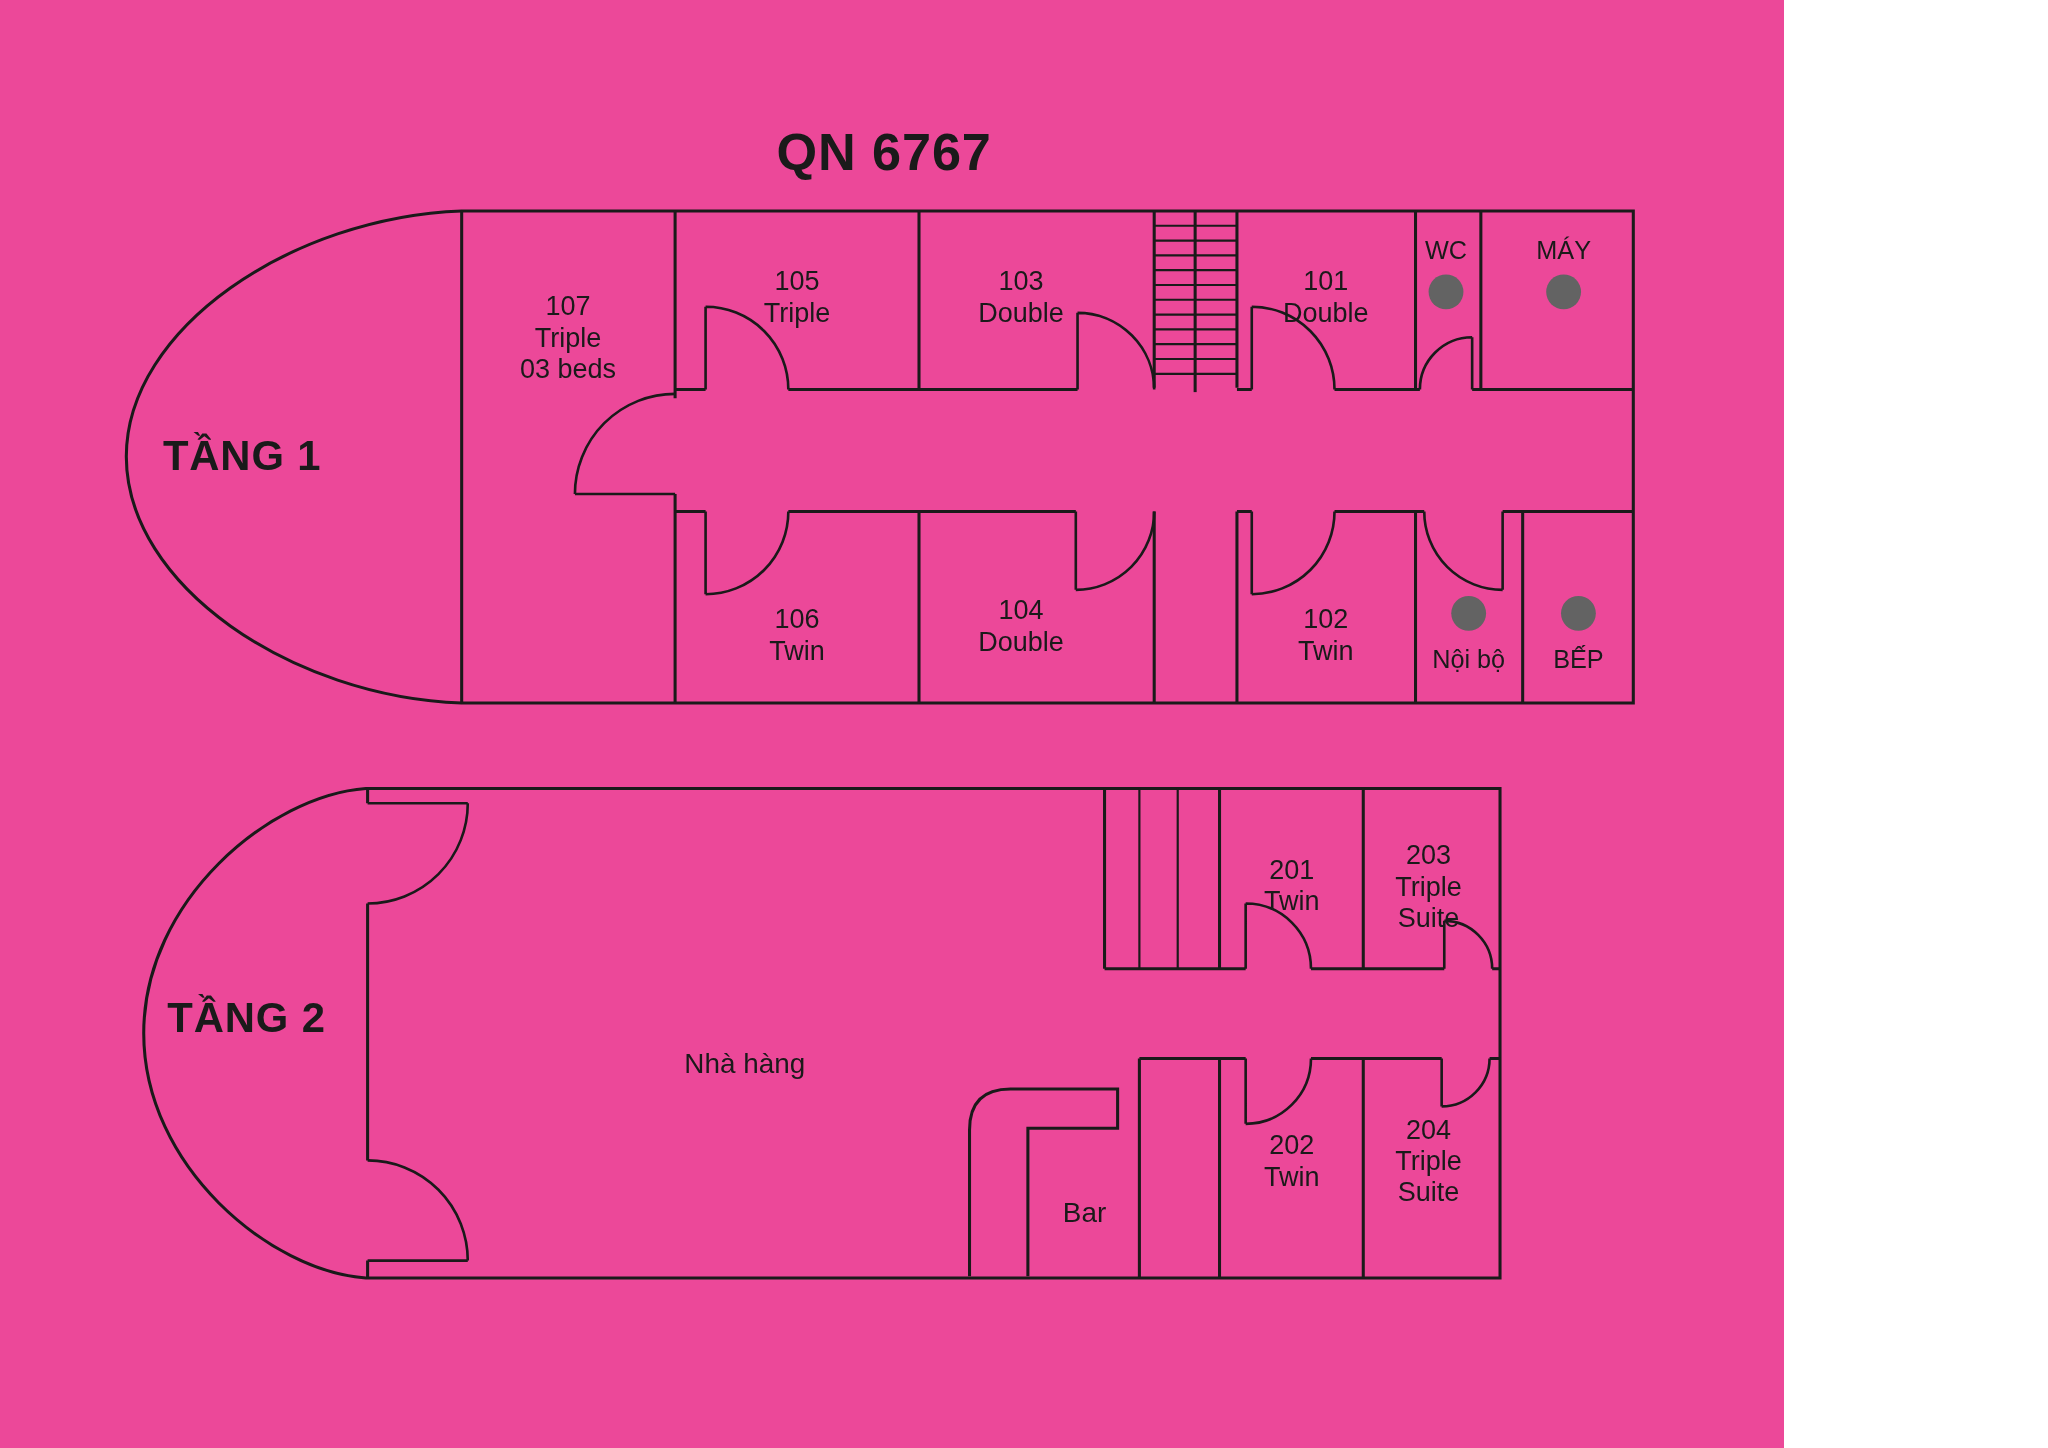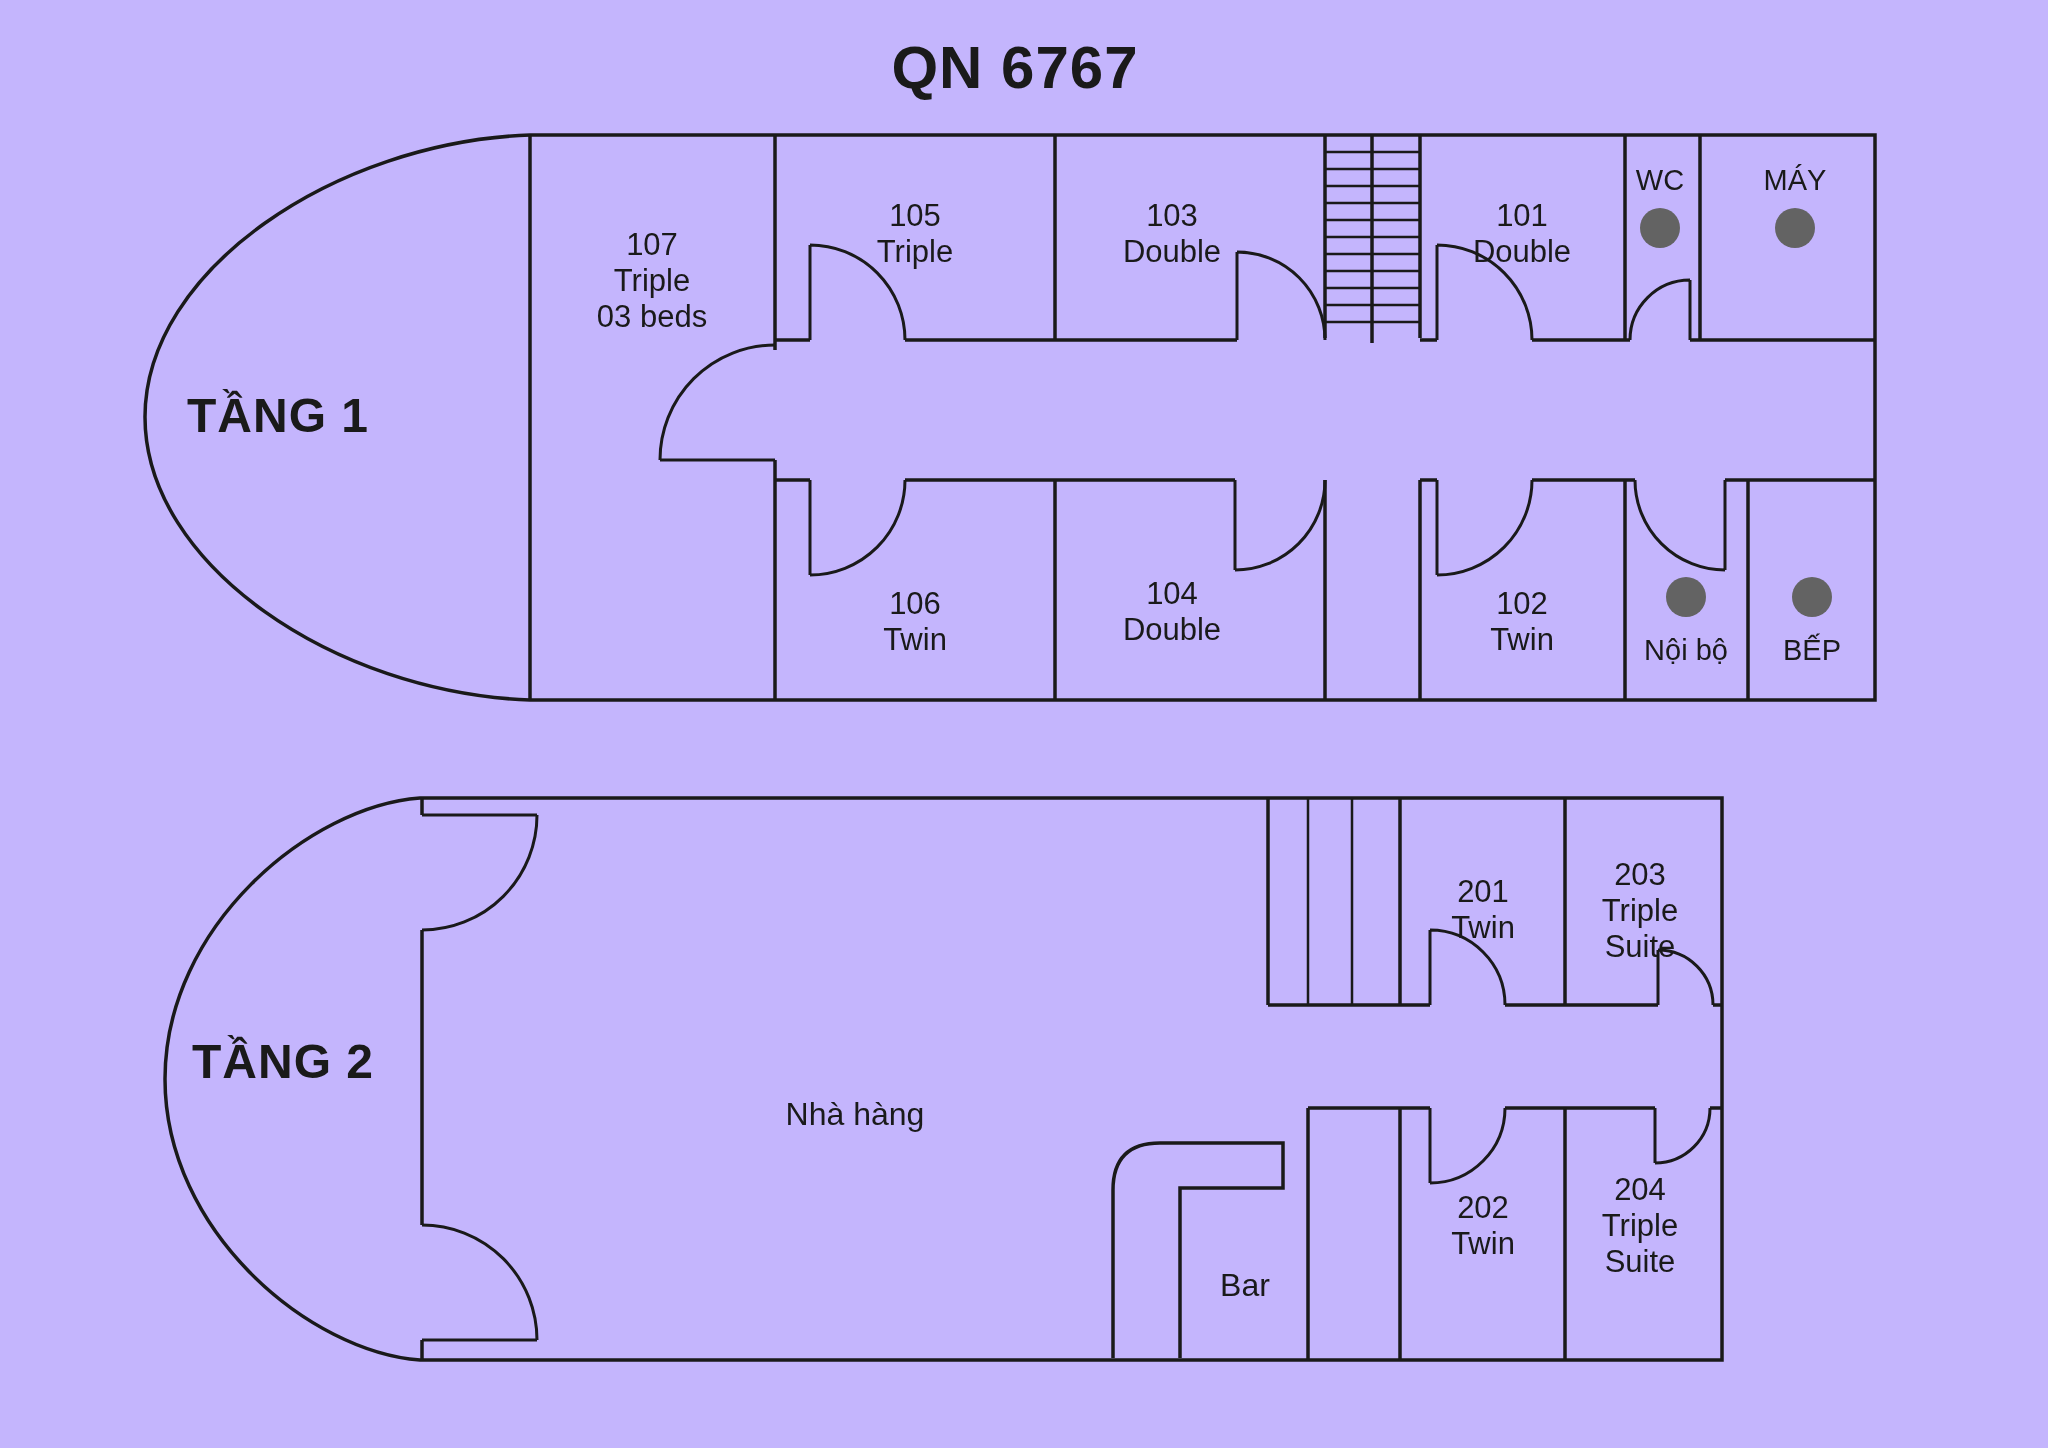--- a/index.html
+++ b/index.html
@@ -1,16 +1,16 @@
 <!DOCTYPE html>
 <html><head>
 <meta charset="utf-8">
 <style>
   html,body{margin:0;padding:0;background:#ffffff;}
-  #stage{position:relative;width:2048px;height:1448px;background:#c4b5fd;overflow:hidden;}
+  #stage{position:relative;width:1784px;height:1448px;background:#ec4899;overflow:hidden;}
   svg{position:absolute;left:0;top:0;width:100%;height:100%;}
   .wall{fill:none;stroke:#1a1a1a;stroke-width:3.5;stroke-linecap:butt;}
   .hull{fill:none;stroke:#1a1a1a;stroke-width:3.5;}
   .thin{fill:none;stroke:#1a1a1a;stroke-width:2.5;}
   .door{fill:none;stroke:#1a1a1a;stroke-width:3;}
   .rung{fill:none;stroke:#1a1a1a;stroke-width:2.5;}
   .bar{fill:none;stroke:#1a1a1a;stroke-width:3.5;}
   text{font-family:"Liberation Sans", sans-serif;fill:#1a1a1a;}
   .t-title{font-size:60px;font-weight:700;letter-spacing:1px;}
   .t-floor{font-size:48px;font-weight:700;letter-spacing:1px;}

